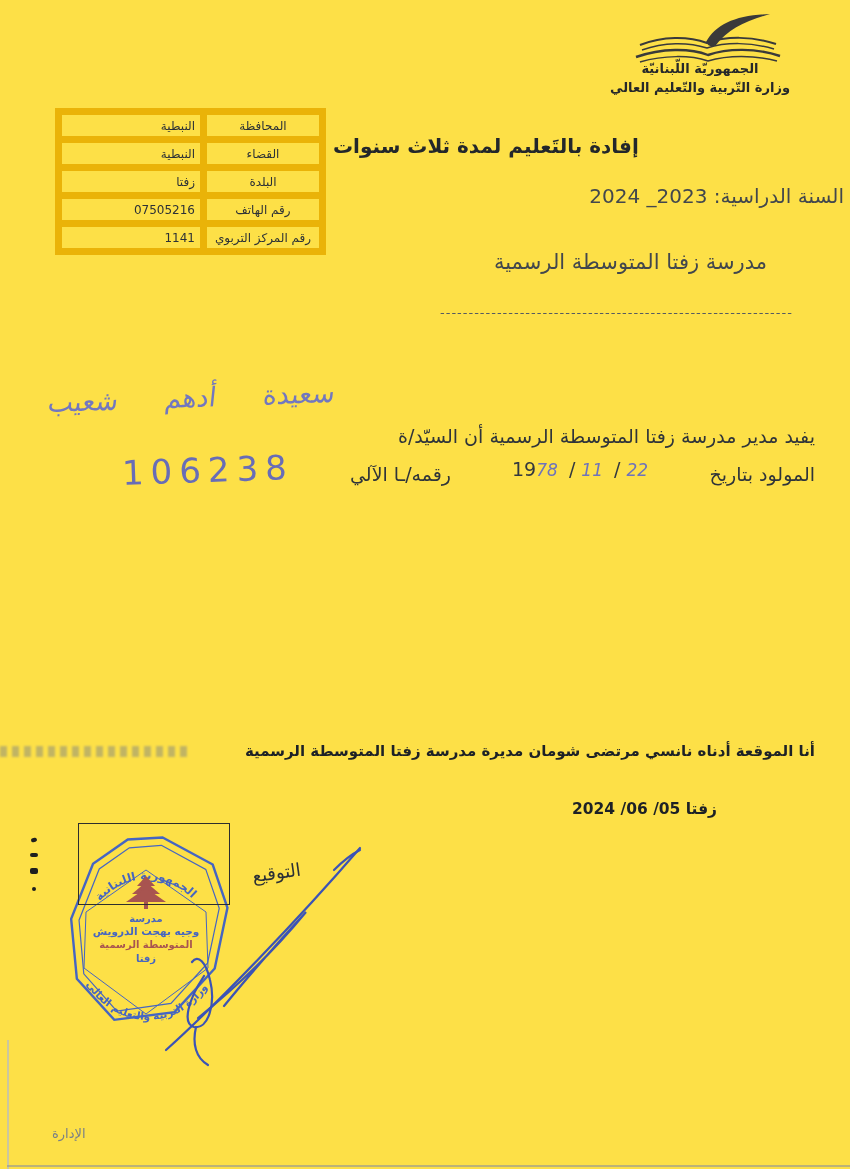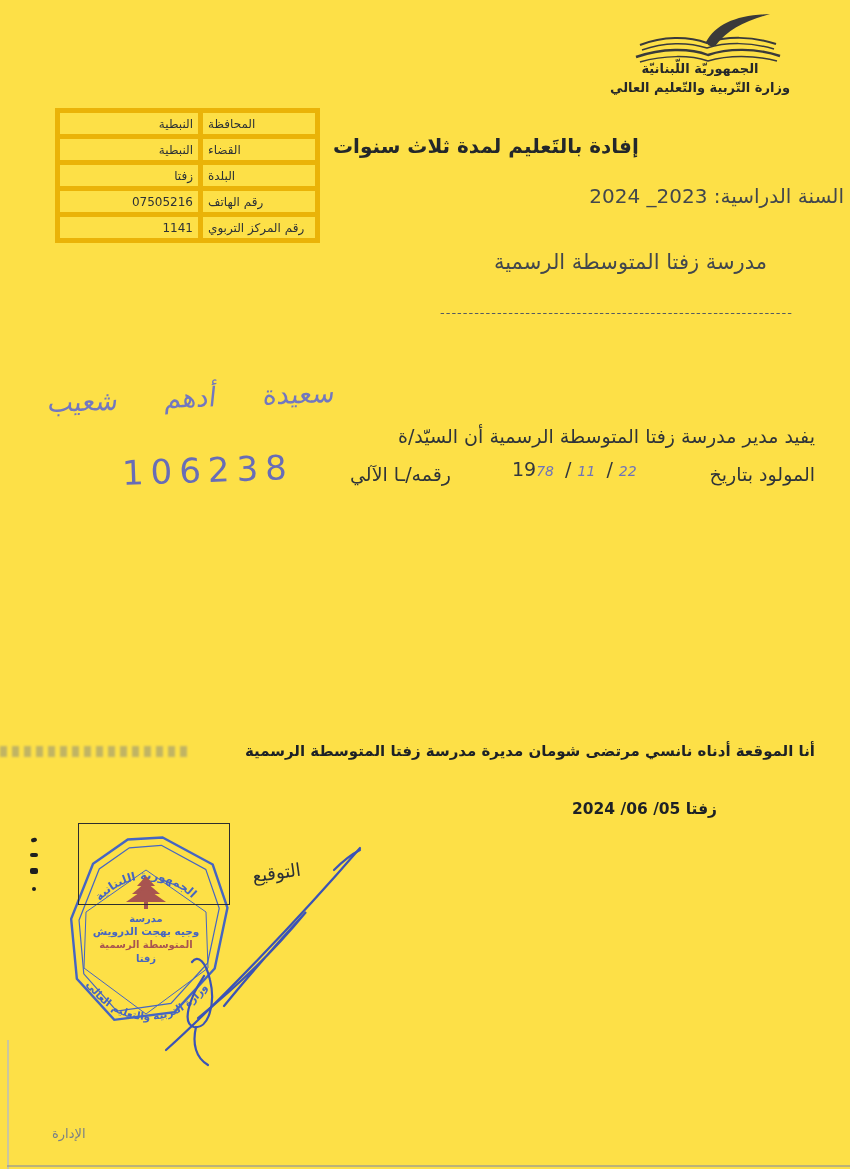--- a/index.html
+++ b/index.html
@@ -4,34 +4,34 @@
 <style>
   html,body{margin:0;padding:0;background:#e8e8e8;}
   .page{position:relative;width:850px;height:1169px;background:#fde047;overflow:hidden;
         font-family:"DejaVu Sans", sans-serif;color:#33383e;}
   .abs{position:absolute;white-space:nowrap;}
   .rtl{direction:rtl;unicode-bidi:embed;}
   
   .ministry-text{width:210px;text-align:center;font-weight:700;color:#26282a;line-height:1.45;font-size:13px;}
   
   table.info{border-collapse:collapse;direction:rtl;}
-  table.info td{border:5px solid #eab308;height:21px;font-size:12px;color:#2c3136;padding:0 5px;}
-  td.lbl{width:102px;text-align:left;}
+  table.info td{border:7px solid #eab308;height:21px;font-size:12px;color:#2c3136;padding:0 5px;}
+  td.lbl{width:102px;text-align:center;}
   td.val{width:128px;text-align:right;padding-left:12px;}
   
   .title{font-size:20px;font-weight:700;color:#23272b;}
   .gray-line{font-size:20px;color:#42474d;}
   .school-line{font-size:21px;color:#42474d;}
   .body-line{font-size:19px;color:#2f343a;}
   .bold-line{font-size:15px;font-weight:700;color:#1d2126;}
   .dashes{font-size:13px;color:#565b61;letter-spacing:1px;}
   
   .hw{color:#7277bf;}
   .hw-name{font-size:27px;transform:rotate(-2deg) skewX(-8deg);word-spacing:38px;letter-spacing:1px;}
-  .hw-digit{font-size:14px;font-style:italic;color:#6e73bb;}
+  .hw-digit{font-size:17px;font-style:italic;color:#6e73bb;}
   .hw-big{font-size:34px;letter-spacing:7px;transform:rotate(-2deg);color:#686db6;}
   .printed-date{font-size:19px;color:#33383e;}
   .sig-label{font-size:18px;color:#2b3036;transform:rotate(-8deg);}
   
   .black-rect{border:1.6px solid #2e2e2e;background:transparent;}
   
   .bleed{height:11px;filter:blur(1px);opacity:.45;
          background:repeating-linear-gradient(90deg,#7a8086 0 7px,transparent 7px 12px);}
   .dot{position:absolute;background:#1f1f1f;border-radius:2px;}
   .edge-left{width:2px;background:#b7bcc2;opacity:.7;}

